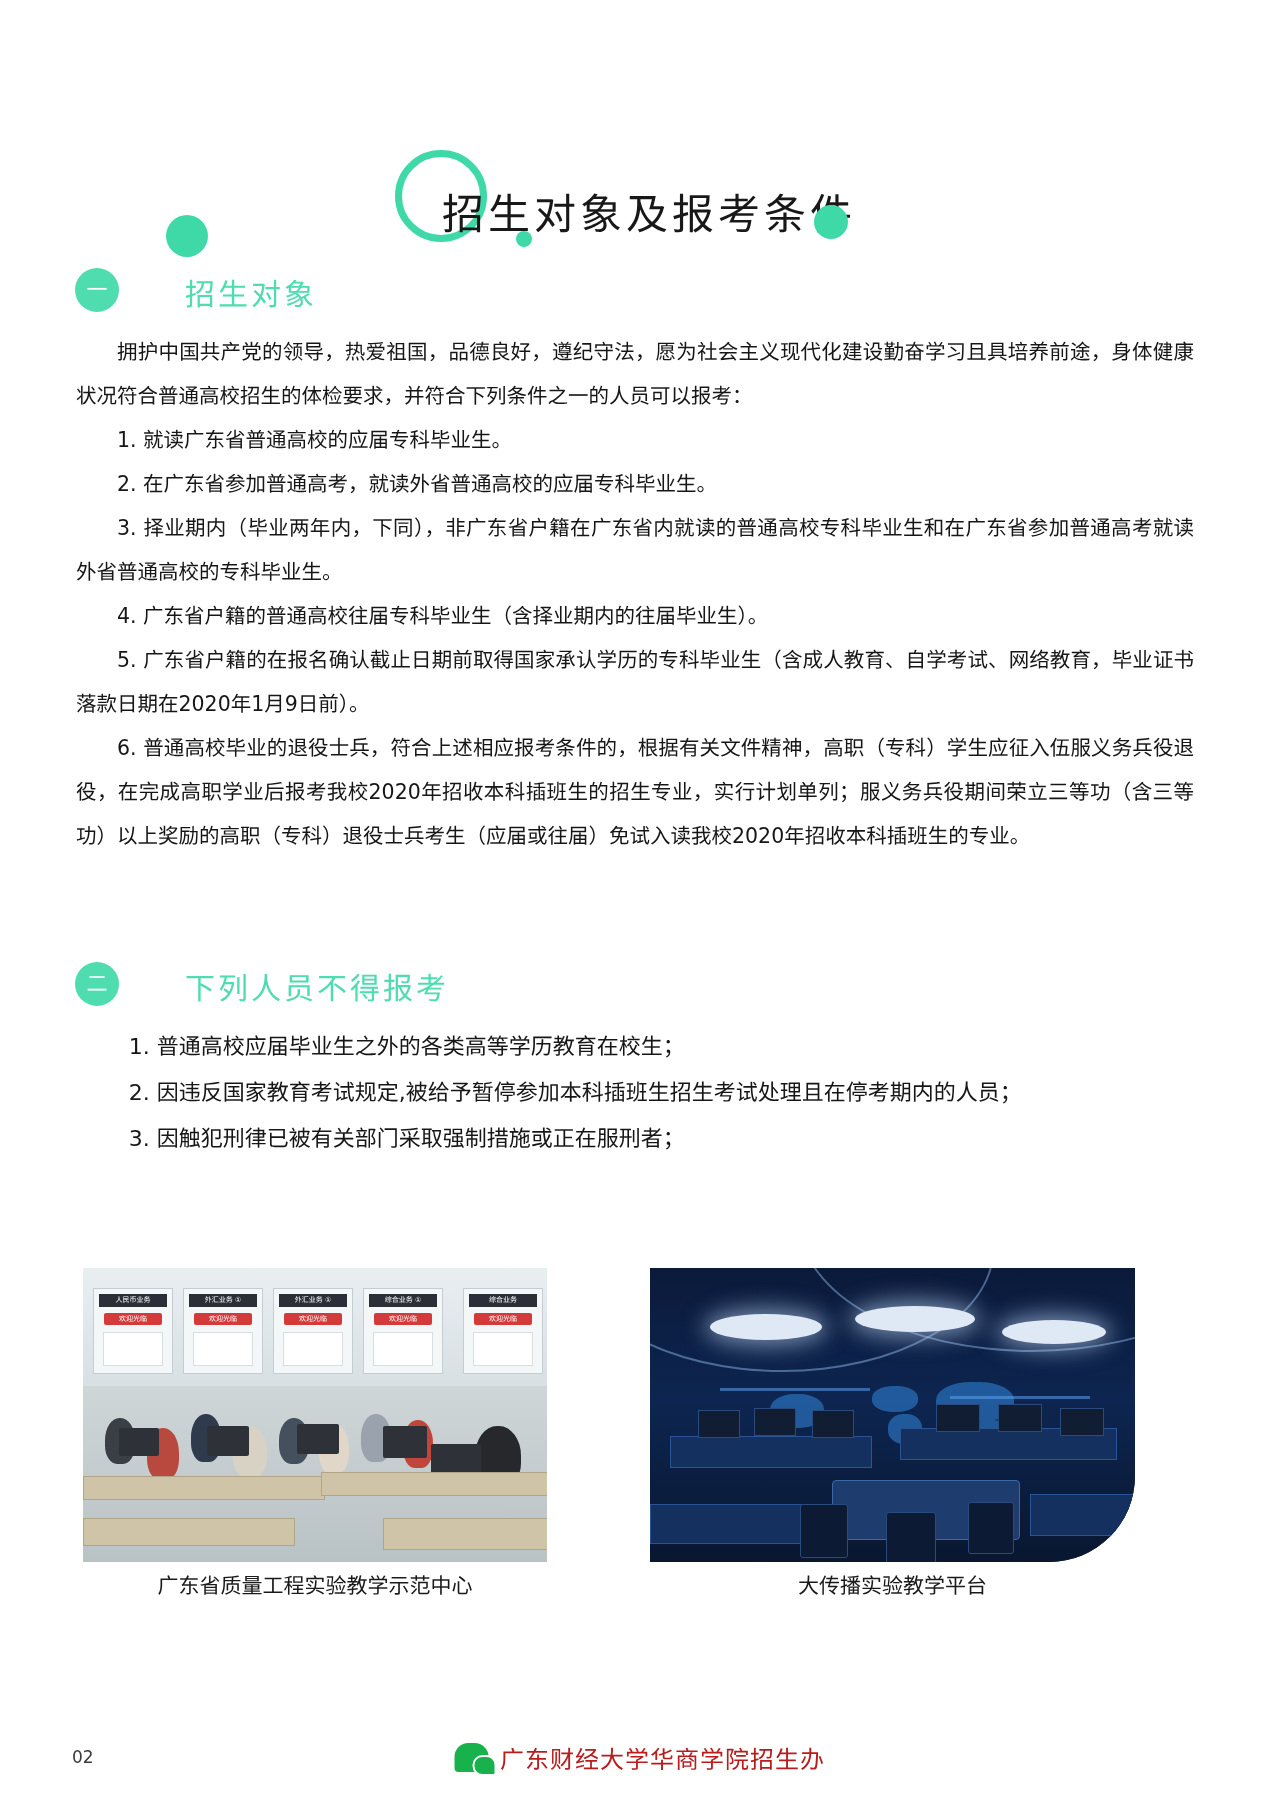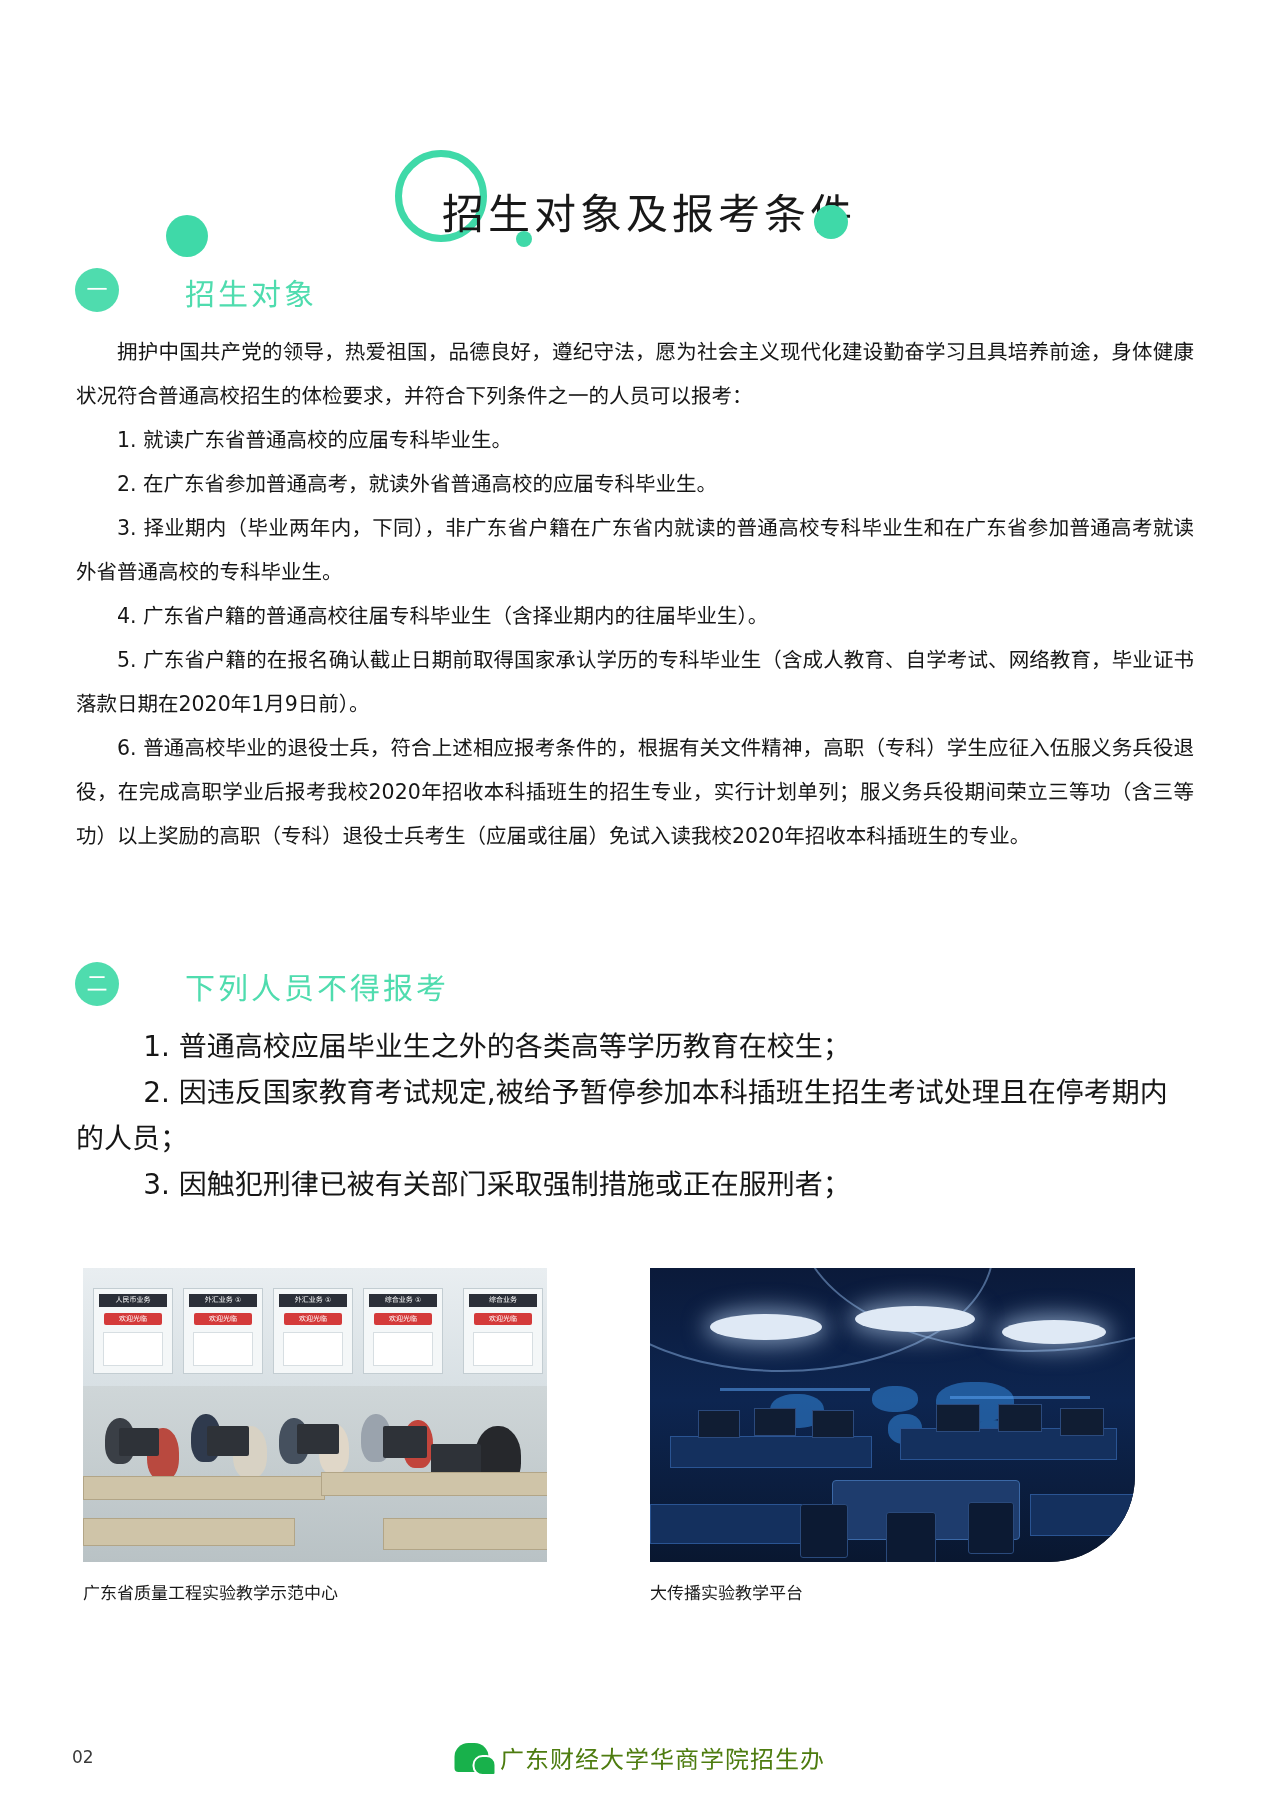--- a/index.html
+++ b/index.html
@@ -103,21 +103,21 @@
   }
   .body-block p {
     margin: 0;
     text-indent: 2em;
   }
 
   .list-block {
     position: absolute;
     left: 76px;
     width: 1118px;
-    font-size: 28px;
+    font-size: 22px;
     line-height: 46px;
     color: #161616;
   }
   .list-block p {
     margin: 0;
     text-indent: 2.4em;
   }
 
   
   .photos {
@@ -140,25 +140,24 @@
   }
   .photo-right {
     left: 650px;
     top: 0;
     width: 485px;
     height: 294px;
     border-bottom-right-radius: 86px;
   }
   .caption {
     position: absolute;
-    font-size: 17px;
+    font-size: 21px;
     line-height: 27px;
     color: #1a1a1a;
-    text-align: left;
-    margin-top: 7px;
+    text-align: center;
   }
   .cap-left { left: 83px; top: 305px; width: 464px; }
   .cap-right { left: 650px; top: 305px; width: 485px; }
 
   
   .pl-wall {
     position: absolute; left: 0; top: 0; width: 100%; height: 118px;
     background: linear-gradient(#e9eef1, #d8e0e4);
   }
   .pl-counter {
@@ -264,21 +263,21 @@
     position: absolute; right: -8px; bottom: -4px;
     width: 24px; height: 21px;
     background: #18b14b;
     border-radius: 10px 10px 3px 10px;
     border: 2px solid #ffffff;
     box-sizing: border-box;
   }
   .wechat-text {
     font-size: 24px;
     letter-spacing: 1px;
-    color: #4d7c0f;
+    color: #b91c1c;
   }
 </style>
 </head>
 <body>
 
 <div class="page-header">
   <div class="header-ring"></div>
   <div class="page-title">招生对象及报考条件</div>
 </div>
 <div class="dot dot-a"></div>

